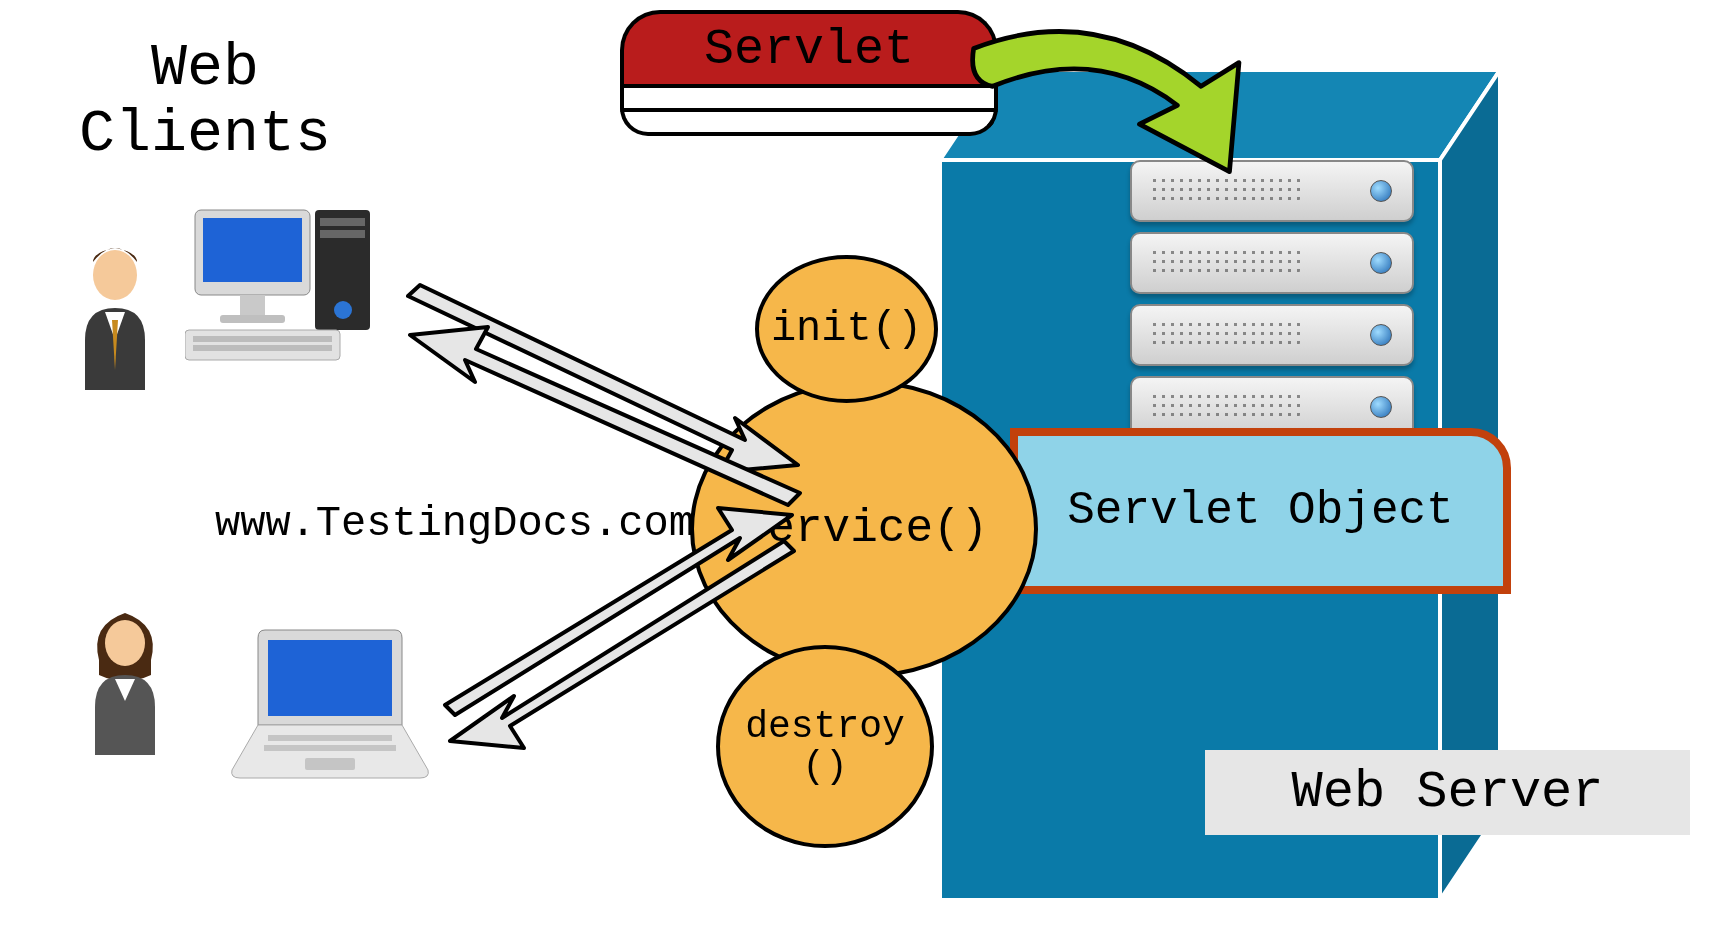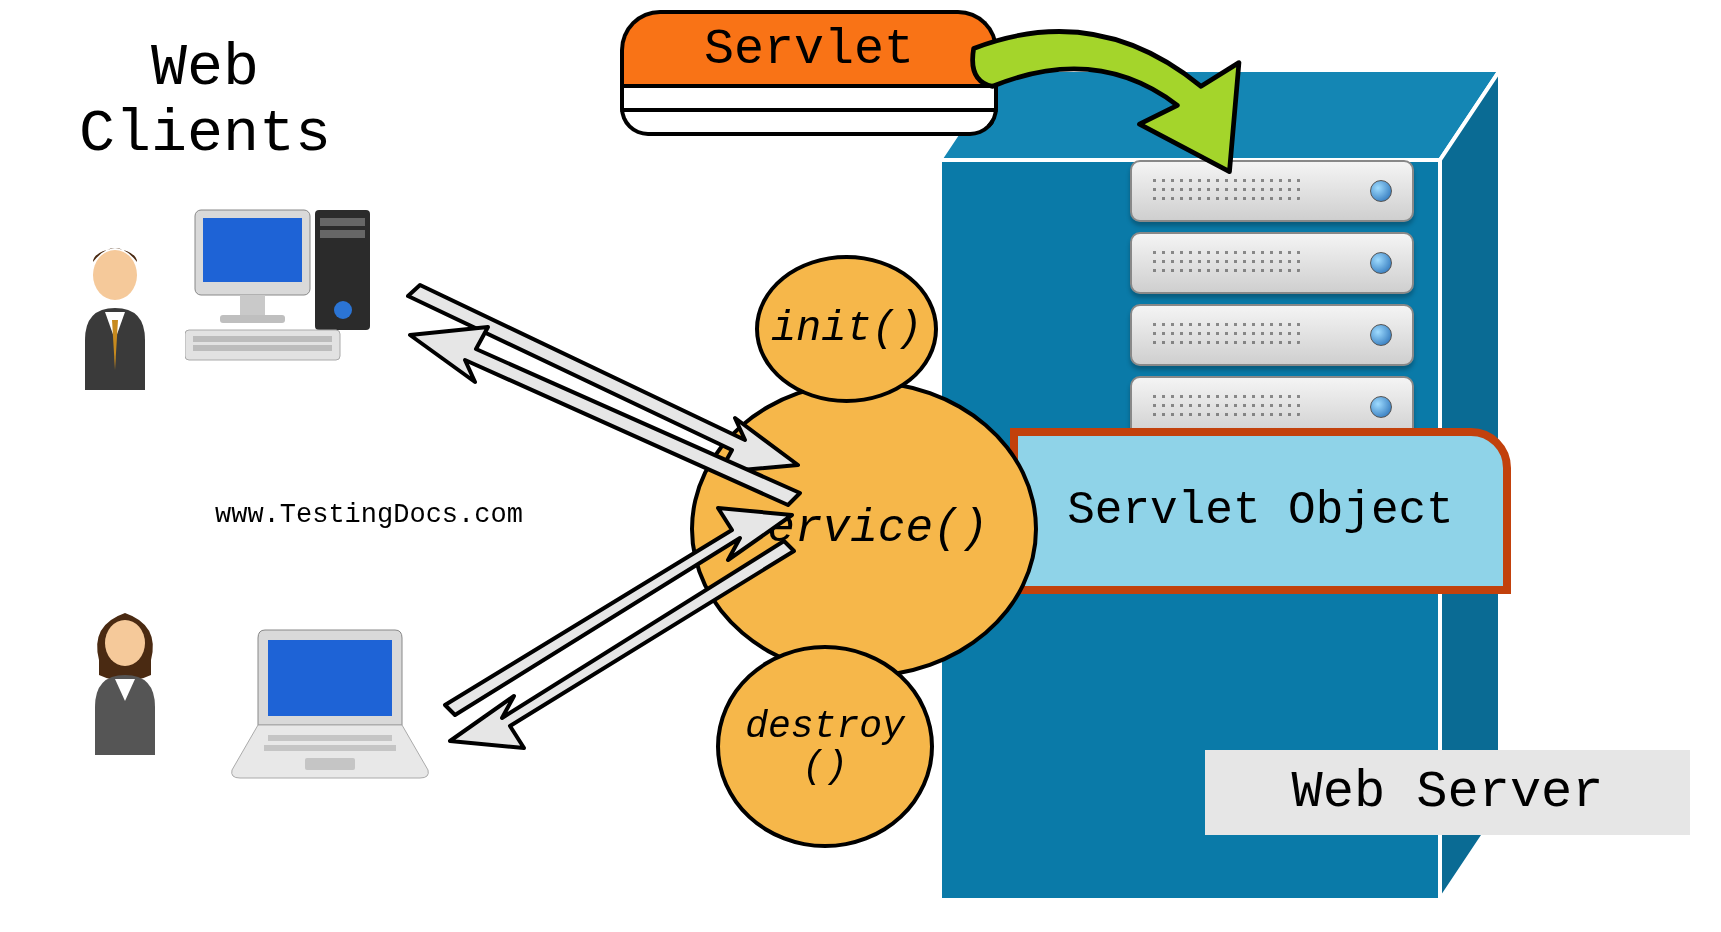--- a/index.html
+++ b/index.html
@@ -26,34 +26,34 @@
     left: 55px;
     top: 35px;
     font-size: 60px;
     text-align: center;
     line-height: 1.1;
     width: 300px;
   }
   .watermark {
     left: 215px;
     top: 500px;
-    font-size: 27px;
+    font-size: 42px;
   }
   
   .servlet-cap {
     position: absolute;
     left: 620px;
     top: 10px;
     width: 370px;
     height: 110px;
   }
   .servlet-cap .top {
     width: 370px;
     height: 70px;
-    background: #f97316;
+    background: #b91c1c;
     border: 4px solid #000;
     border-top-left-radius: 40px;
     border-top-right-radius: 40px;
     border-bottom: none;
     display: flex;
     align-items: center;
     justify-content: center;
     font-size: 50px;
   }
   .servlet-cap .mid {
@@ -156,21 +156,20 @@
   .circle {
     position: absolute;
     border-radius: 50%;
     background: #f6b74a;
     border: 4px solid #000;
     display: flex;
     align-items: center;
     justify-content: center;
     text-align: center;
     font-size: 42px;
-    font-style: italic;
   }
   .circle.init {
     left: 755px;
     top: 255px;
     width: 175px;
     height: 140px;
   }
   .circle.service {
     left: 690px;
     top: 380px;

